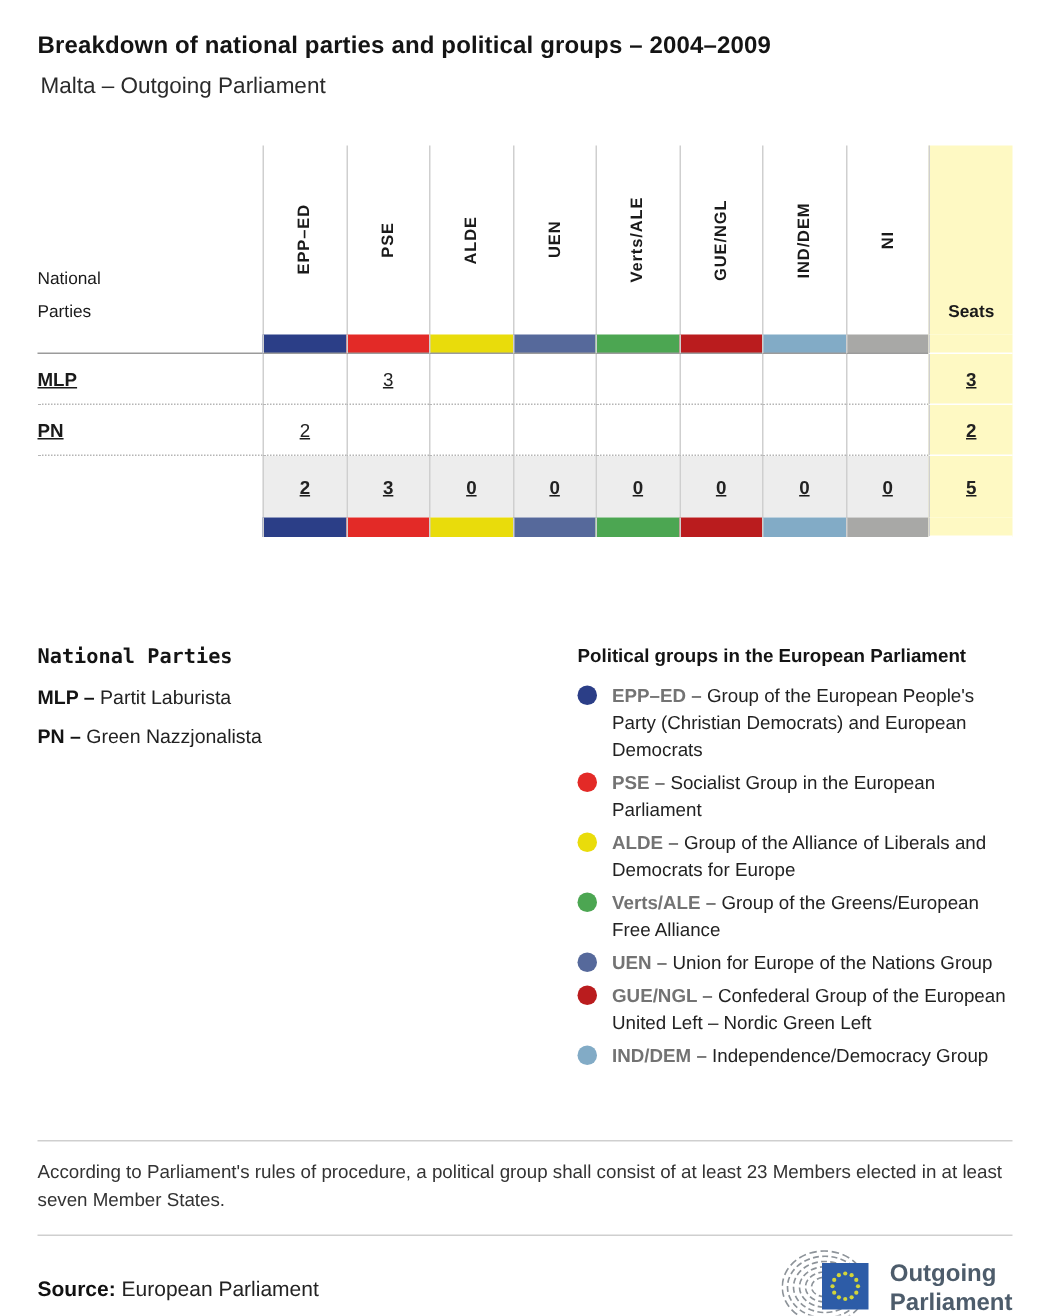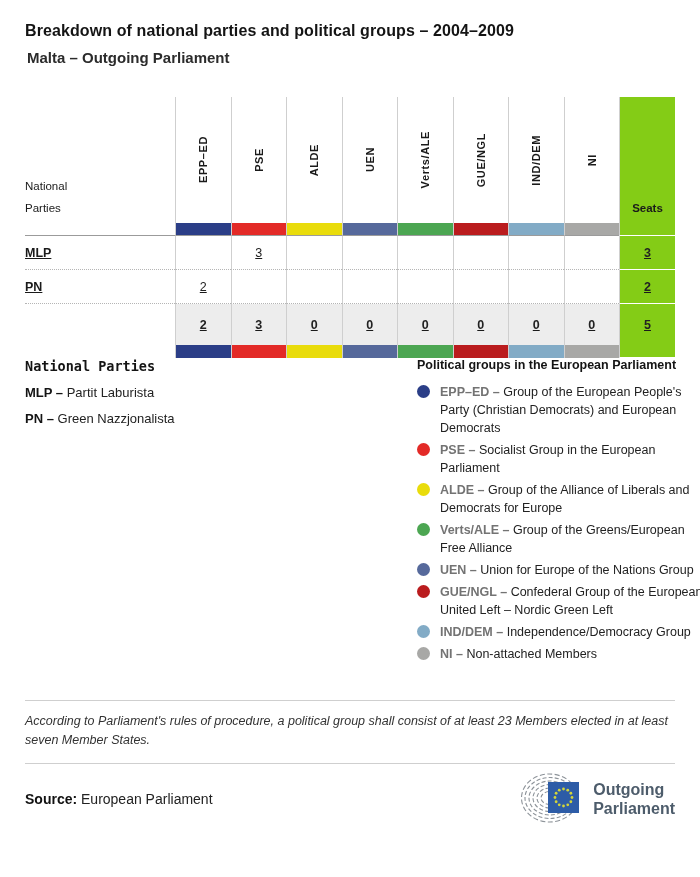--- a/index.html
+++ b/index.html
@@ -7,28 +7,28 @@
   body {
     width:700px; height:877px;
     font-family:"Liberation Sans", sans-serif;
     color:#1a1a1a;
     overflow:hidden;
   }
   .page { width:700px; padding:0 25px; }
 
   
   .title { margin-top:22px; font-size:16px; font-weight:700; letter-spacing:.1px; color:#141414; }
-  .subtitle { margin-top:9px; margin-left:2px; font-size:15px; font-weight:700; color:#2b2b2b; }
+  .subtitle { margin-top:9px; margin-left:2px; font-size:15px; font-weight:400; color:#2b2b2b; }
 
   
   .grid { margin-top:31px; width:650px; }
   .trow { display:flex; width:650px; }
   .cell { flex:0 0 55.5px; position:relative; }
   .label-cell { flex:0 0 150px; }
-  .seats-cell { flex:0 0 56px; background:#84cc16; border-left:1px solid #cfcfcf; }
+  .seats-cell { flex:0 0 56px; background:#fef9c3; border-left:1px solid #cfcfcf; }
   .col-cell { border-left:1px solid #cfcfcf; }
 
   .header-row { height:126px; }
   .header-row .col-cell { display:flex; align-items:center; justify-content:center; }
   .rot {
     writing-mode:vertical-rl; transform:rotate(180deg);
     font-size:11px; font-weight:700; letter-spacing:.6px; color:#1a1a1a; white-space:nowrap;
   }
   .header-row .label-cell { display:flex; flex-direction:column; justify-content:flex-end; padding-bottom:4px; }
   .rowhead-line { font-size:11.5px; font-weight:400; line-height:22px; color:#1a1a1a; }
@@ -47,35 +47,35 @@
     font-size:12.5px; font-weight:400; color:#222; border-bottom:1px dotted #b5b5b5; }
   .data-row .seats-cell { display:flex; align-items:center; justify-content:center;
     font-size:12.5px; font-weight:700; color:#222; border-bottom:1px solid #ffffff; }
 
   .total-row { height:41px; }
   .total-row .label-cell { border-bottom:none; }
   .total-row .col-cell { background:#ededed; font-weight:700; border-bottom:none; }
   .total-row .seats-cell { border-bottom:none; }
 
   
-  .legends { display:flex; width:650px;gap:32px; }
+  .legends { display:flex; margin-top:72px; width:650px; }
   .legend-left { flex:0 0 360px; }
   .np-heading { font-family:"DejaVu Sans Mono","Liberation Mono",monospace; font-size:13.5px; font-weight:700; color:#141414; }
   .np-item { margin-top:11px; font-size:13px; color:#222; }
   .np-item b { color:#141414; }
   .legend-right { flex:1; }
   .pg-heading { font-size:12.5px; font-weight:700; color:#141414; margin-bottom:11px; }
   .pg-item { display:flex; margin-bottom:4px; }
   .dot { flex:0 0 13px; width:13px; height:13px; border-radius:50%; margin-top:2px; margin-right:10px; }
   .pg-text { font-size:12.5px; line-height:18px; color:#222; width:272px; }
   .pg-text b { color:#737373; }
 
   
-  .footnote-wrap { margin-top:33px; width:650px; border-top:1px solid #cfcfcf; border-bottom:1px solid #cfcfcf;
-    padding:11px 0 13px 0;font-style:italic; }
+  .footnote-wrap { margin-top:43px; width:650px; border-top:1px solid #cfcfcf; border-bottom:1px solid #cfcfcf;
+    padding:11px 0 13px 0; }
   .footnote { font-size:12.5px; line-height:19px; color:#333; }
   .footer { margin-top:8px; width:650px; display:flex; align-items:center; justify-content:space-between; }
   .source { font-size:14px; color:#222; }
   .source b { color:#111; }
   .logo { display:flex; align-items:center; }
   .logo-text { margin-left:8px; font-size:16px; font-weight:700; line-height:19px; color:#4d5c6b; }
 </style>
 </head>
 <body>
 
@@ -240,27 +240,20 @@
         <div class="pg-text">
           <b>GUE/NGL –</b>
           <span>Confederal Group of the European United Left – Nordic Green Left</span>
         </div>
       </div>
       <div class="pg-item">
         <span class="dot" style="background: rgb(130, 171, 198);"></span>
         <div class="pg-text">
           <b>IND/DEM –</b>
           <span>Independence/Democracy Group</span>
-        </div>
-      </div>
-      <div class="pg-item">
-        <span class="dot" style="background: rgb(168, 168, 166);"></span>
-        <div class="pg-text">
-          <b>NI –</b>
-          <span>Non-attached Members</span>
         </div>
       </div>
     </div>
   </div>
 
   <div class="footnote-wrap">
     <div class="footnote">According to Parliament's rules of procedure, a political group shall consist of at least 23 Members elected in at least seven Member States.</div>
   </div>
 
   <div class="footer">

